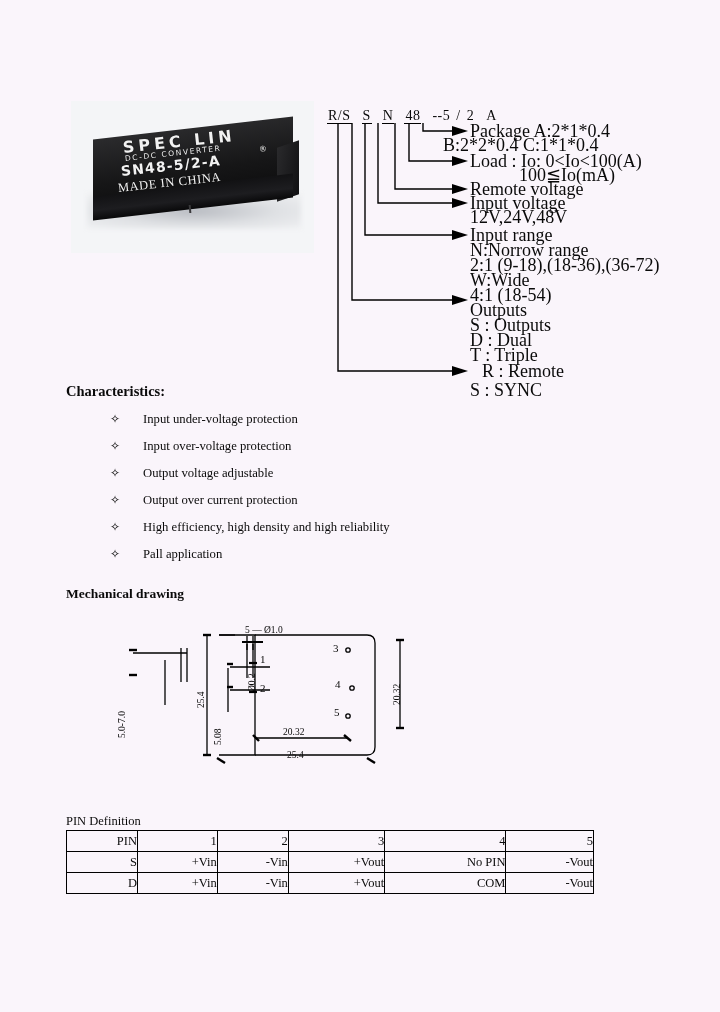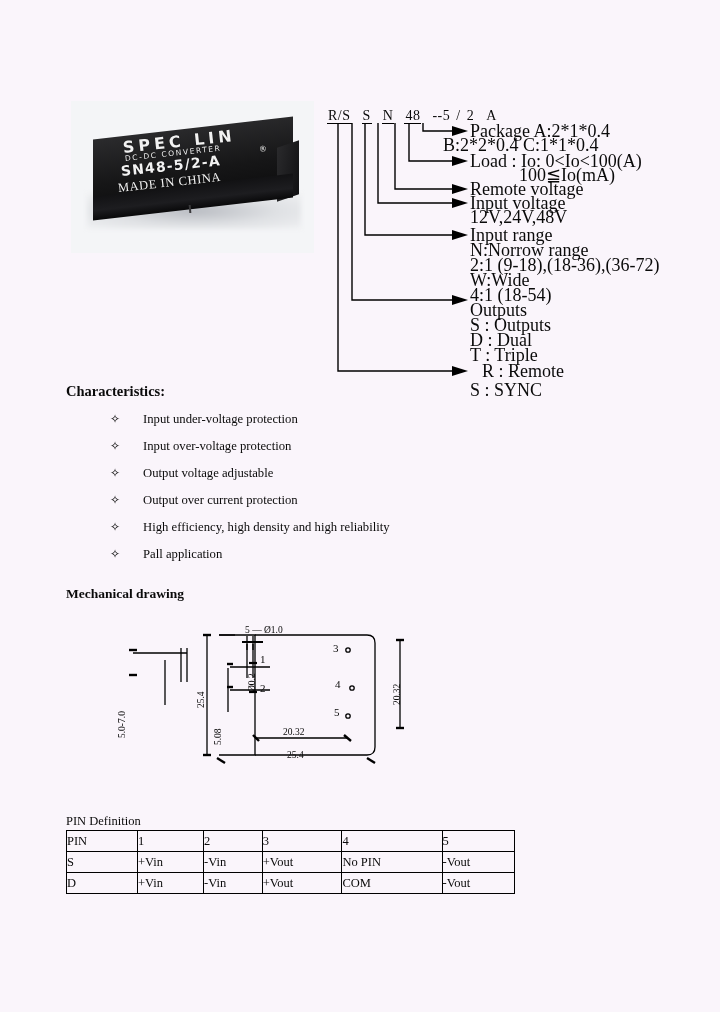--- a/index.html
+++ b/index.html
@@ -158,24 +158,24 @@
   .dim-v { transform-origin: left top; transform: rotate(-90deg); }
   .pin-num { position: absolute; font-size: 11px; }
 
   
   #pin-def-heading {
     position: absolute; left: 66px; top: 814px;
     font-size: 12.5px;
   }
   #pin-table {
     position: absolute; left: 66px; top: 830px;
-    width: 449px;
+    width: 528px;
     border-collapse: collapse;
     font-size: 12.5px;
-    text-align: left;
+    text-align: right;
   }
   #pin-table td, #pin-table th {
     border: 1.3px solid #000;
     height: 20px;
     font-weight: normal;
     padding: 0;
   }
   #pin-table .col-head { width: 70px; }
   #pin-table tr:first-child td { font-weight: normal; }
   #notice-text {

